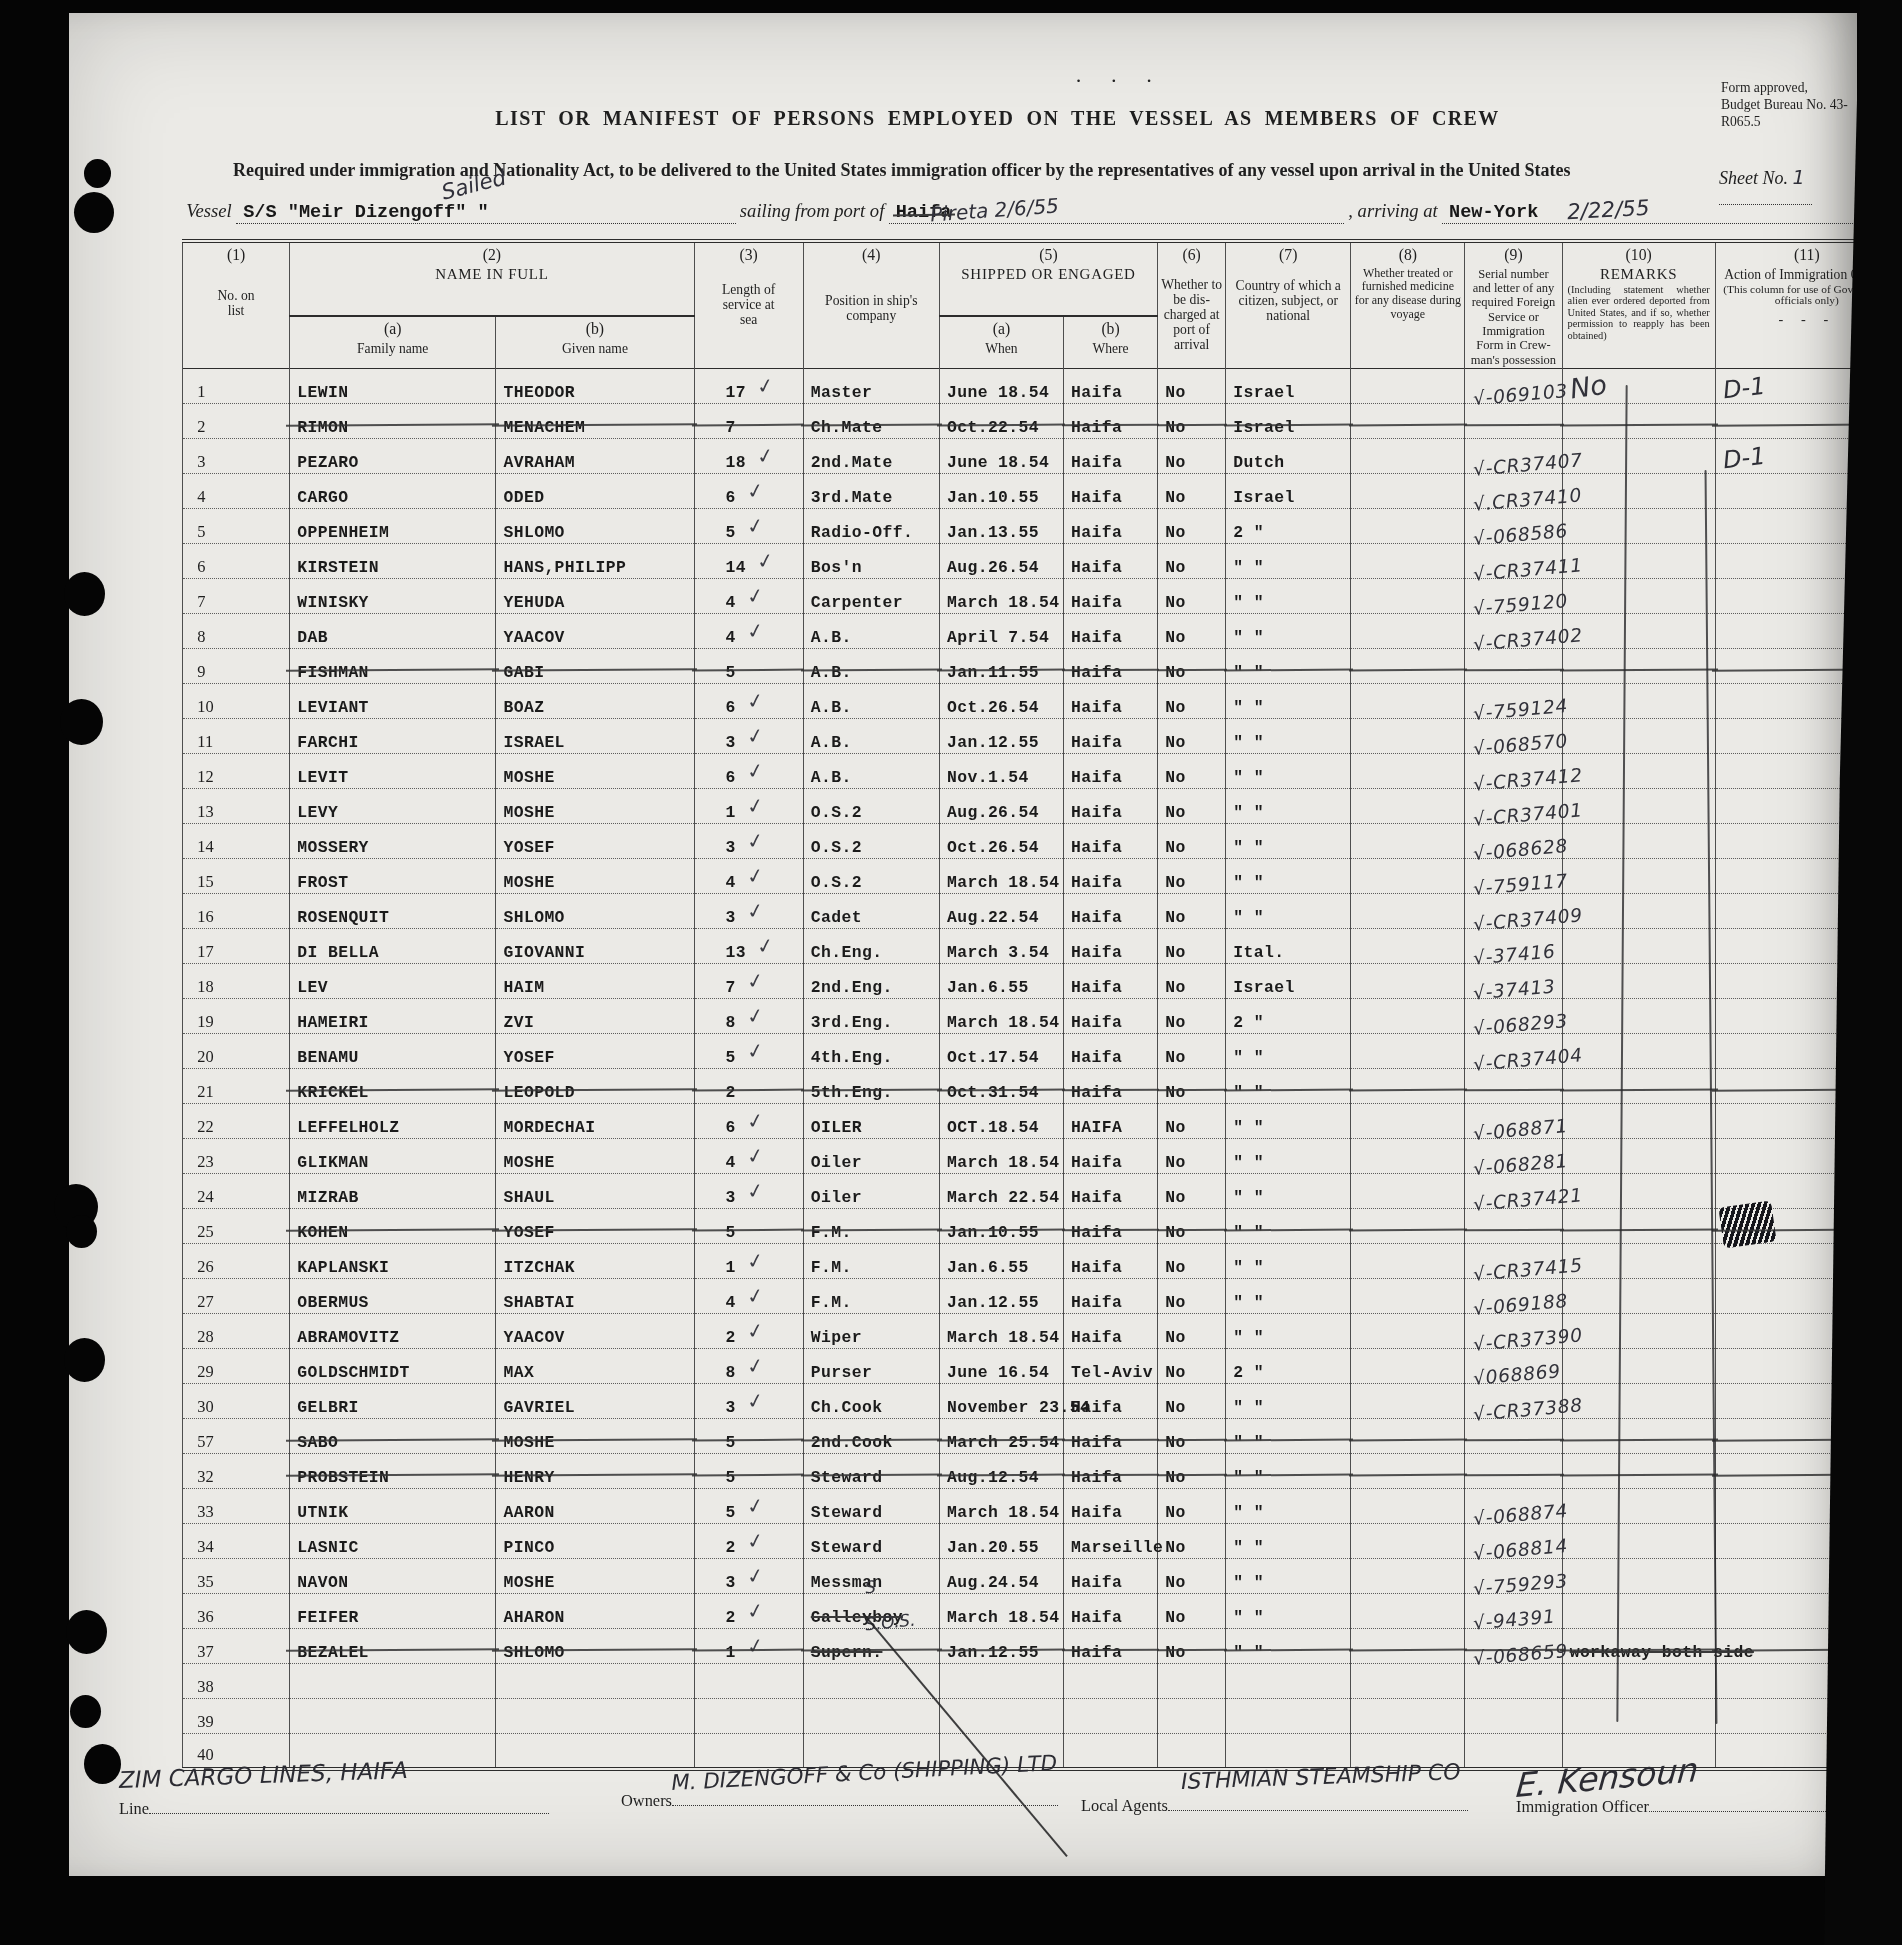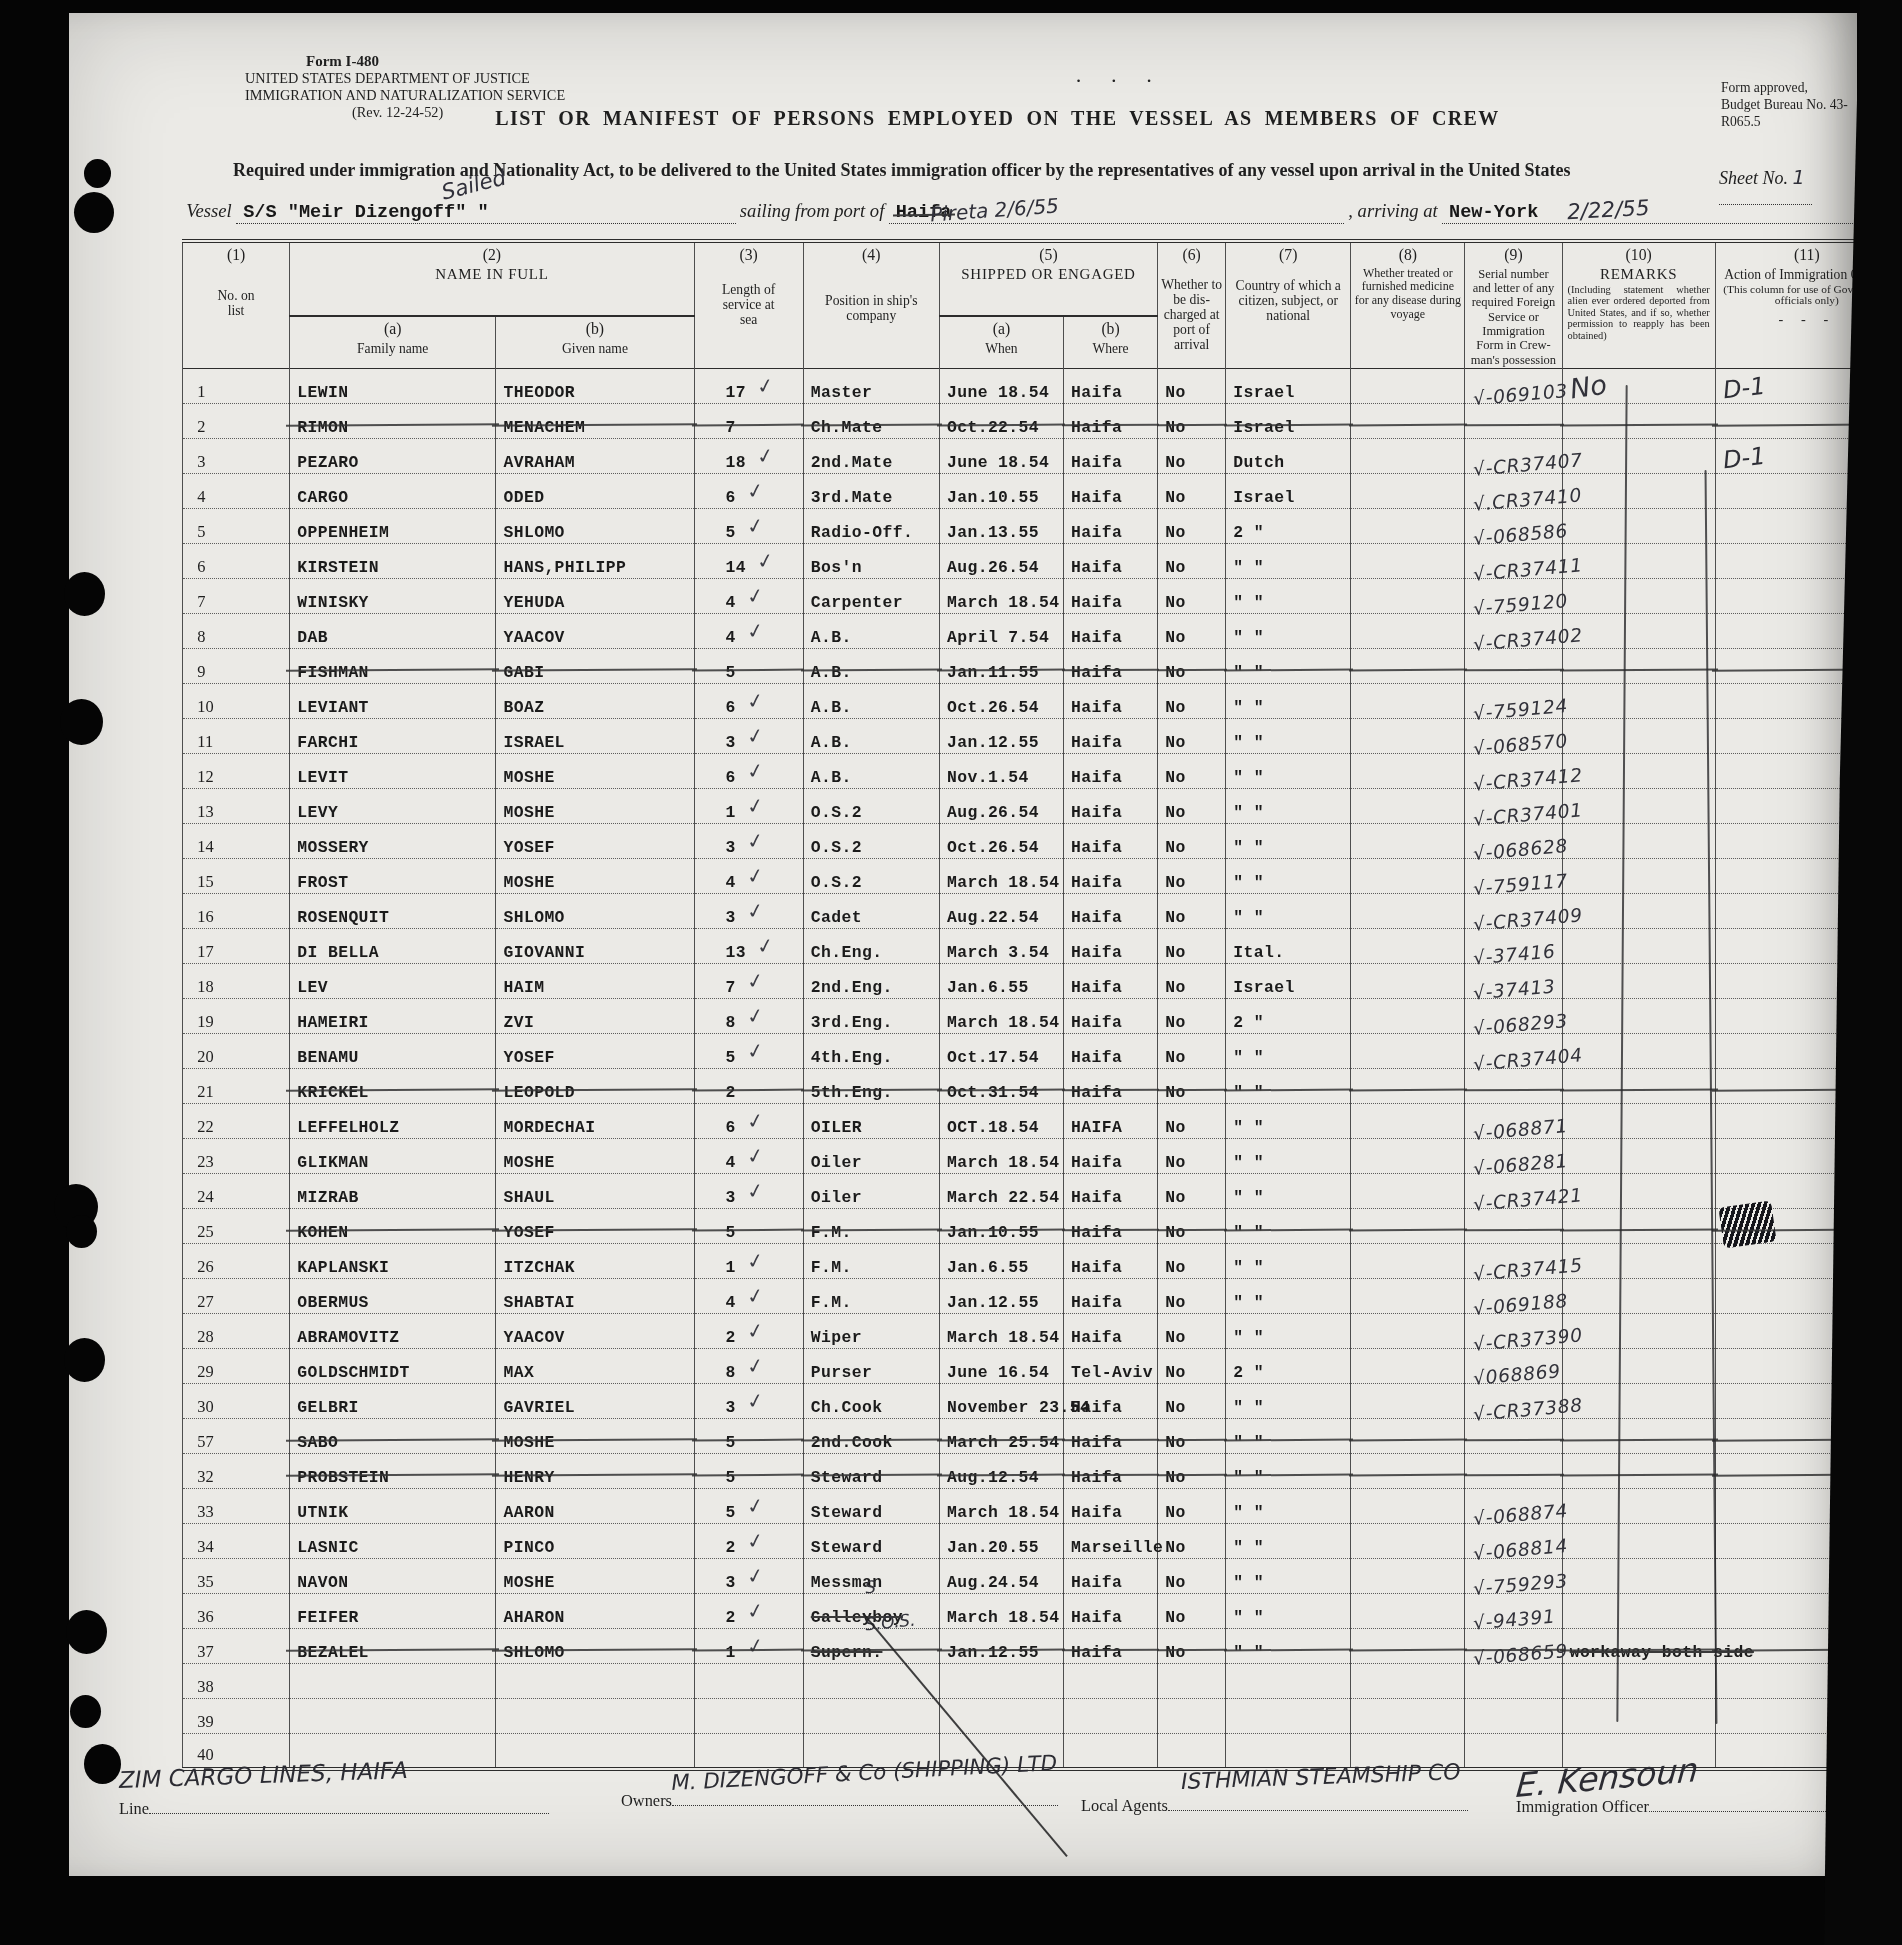--- a/index.html
+++ b/index.html
@@ -96,26 +96,20 @@
   .fhw{font-family:"DejaVu Sans",sans-serif;font-style:italic;color:#2c2c33;white-space:nowrap;
        display:inline-block;}
   .fdots{display:inline-block;border-bottom:1.4px dotted #333;height:5.7px;}
   .sig{font-size:33px;transform:rotate(-5deg) skewX(-10deg);}
 </style>
 </head>
 <body>
 
 <div class="paper">
 
-  <div class="abs form-id small-print">
-    <div class="fnum">Form I-480</div>
-    <div>UNITED STATES DEPARTMENT OF JUSTICE</div>
-    <div>IMMIGRATION AND NATURALIZATION SERVICE</div>
-    <div class="rev">(Rev. 12-24-52)</div>
-  </div>
 
   <div class="abs topdots">· · ·</div>
 
   <div class="abs approved">
     <div>Form approved,</div>
     <div>Budget Bureau No. 43-R065.5</div>
   </div>
 
   <div class="abs doc-title">LIST OR MANIFEST OF PERSONS EMPLOYED ON THE VESSEL AS MEMBERS OF CREW</div>
 

